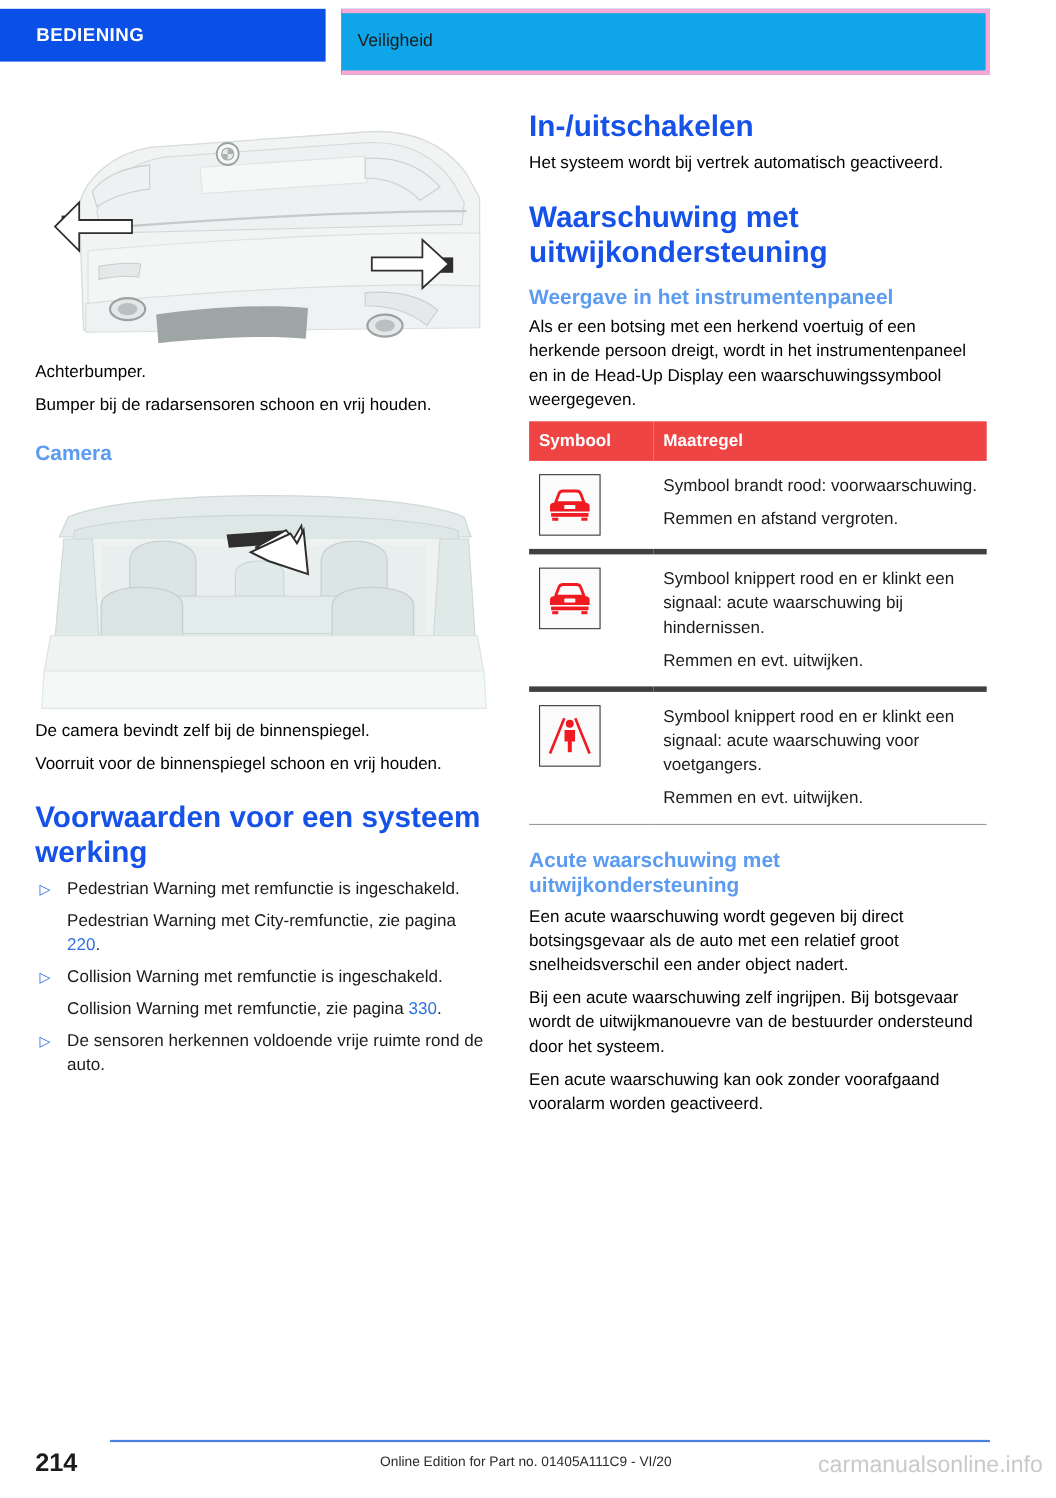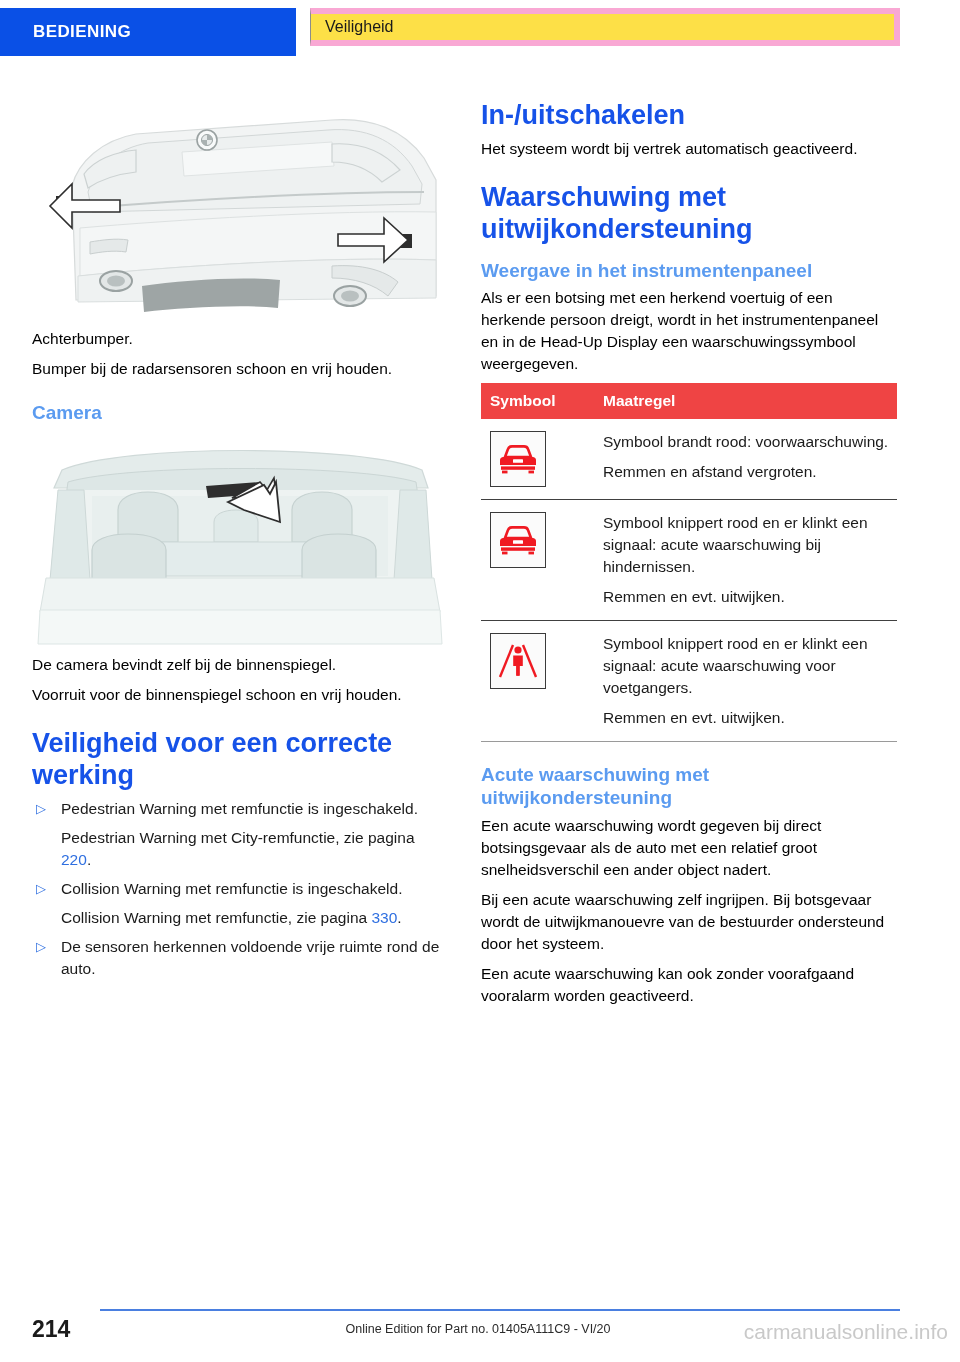--- a/index.html
+++ b/index.html
@@ -39,27 +39,27 @@
     font-weight: bold;
     font-size: 17px;
     letter-spacing: 0.4px;
     padding-left: 33px;
   }
   .header-section {
     position: absolute;
     left: 310px;
     top: 0;
     right: 0;
-    height: 38px;
-    border: 6px solid #f9a8d4;
+    height: 60px;
+    border: 4px solid #f9a8d4;
     border-left: 1px solid #8c8c8c;
     box-sizing: border-box;
     display: flex;
     align-items: center;
-    background: #fde047;
+    background: #0ea5e9;
   }
   .header-section-label {
     font-size: 16px;
     color: #1b1b1b;
     padding-left: 14px;
   }
 
   
   .col {
     position: absolute;
@@ -145,21 +145,21 @@
     font-size: 15.5px;
     font-weight: bold;
     text-align: left;
     padding: 9px 0 9px 0;
   }
   table.symtable thead th.c1 { width: 104px; padding-left: 9px; }
   table.symtable thead th.c2 { padding-left: 9px; }
   table.symtable tbody td {
     vertical-align: top;
     padding: 12px 0 12px 0;
-    border-bottom: 1px solid #404040;
+    border-bottom: 5px solid #404040;
   }
   table.symtable tbody tr:last-child td { border-bottom: 1px solid #9a9a9a; }
   table.symtable td.sym { width: 104px; padding-left: 9px; }
   table.symtable td.txt { padding-left: 9px; }
   table.symtable td.txt p {
     font-size: 15.5px;
     line-height: 1.42;
     margin: 0 0 8px 0;
   }
   table.symtable td.txt p:last-child { margin-bottom: 0; }
@@ -315,21 +315,21 @@
 
       <path d="M200 68 L228 52 L235 60 L242 48 L247 88 L215 76 L224 66 Z" fill="#ffffff" stroke="#2e2e2e" stroke-width="1.6"></path>
       <path d="M196 72 L232 55 L238 64 L244 52 L248 92 L212 80 Z" fill="#ffffff" stroke="#2e2e2e" stroke-width="1.8"></path>
     </svg>
   </div>
 
   <p class="body">De camera bevindt zelf bij de binnenspiegel.</p>
   <p class="body">Voorruit voor de binnenspiegel schoon en vrij houden.</p>
 
   <div class="gap-md"></div>
-  <h2 class="sec">Veiligheid voor een correcte werking</h2>
+  <h2 class="sec">Voorwaarden voor een systeem werking</h2>
 
   <ul class="bullets">
     <li>
       <span class="tri">▷</span>
       <p>Pedestrian Warning met remfunctie is ingeschakeld.</p>
       <p><span>Pedestrian Warning met City-remfunctie, zie pagina </span><span class="pgref">220</span><span>.</span></p>
     </li>
     <li>
       <span class="tri">▷</span>
       <p>Collision Warning met remfunctie is ingeschakeld.</p>

